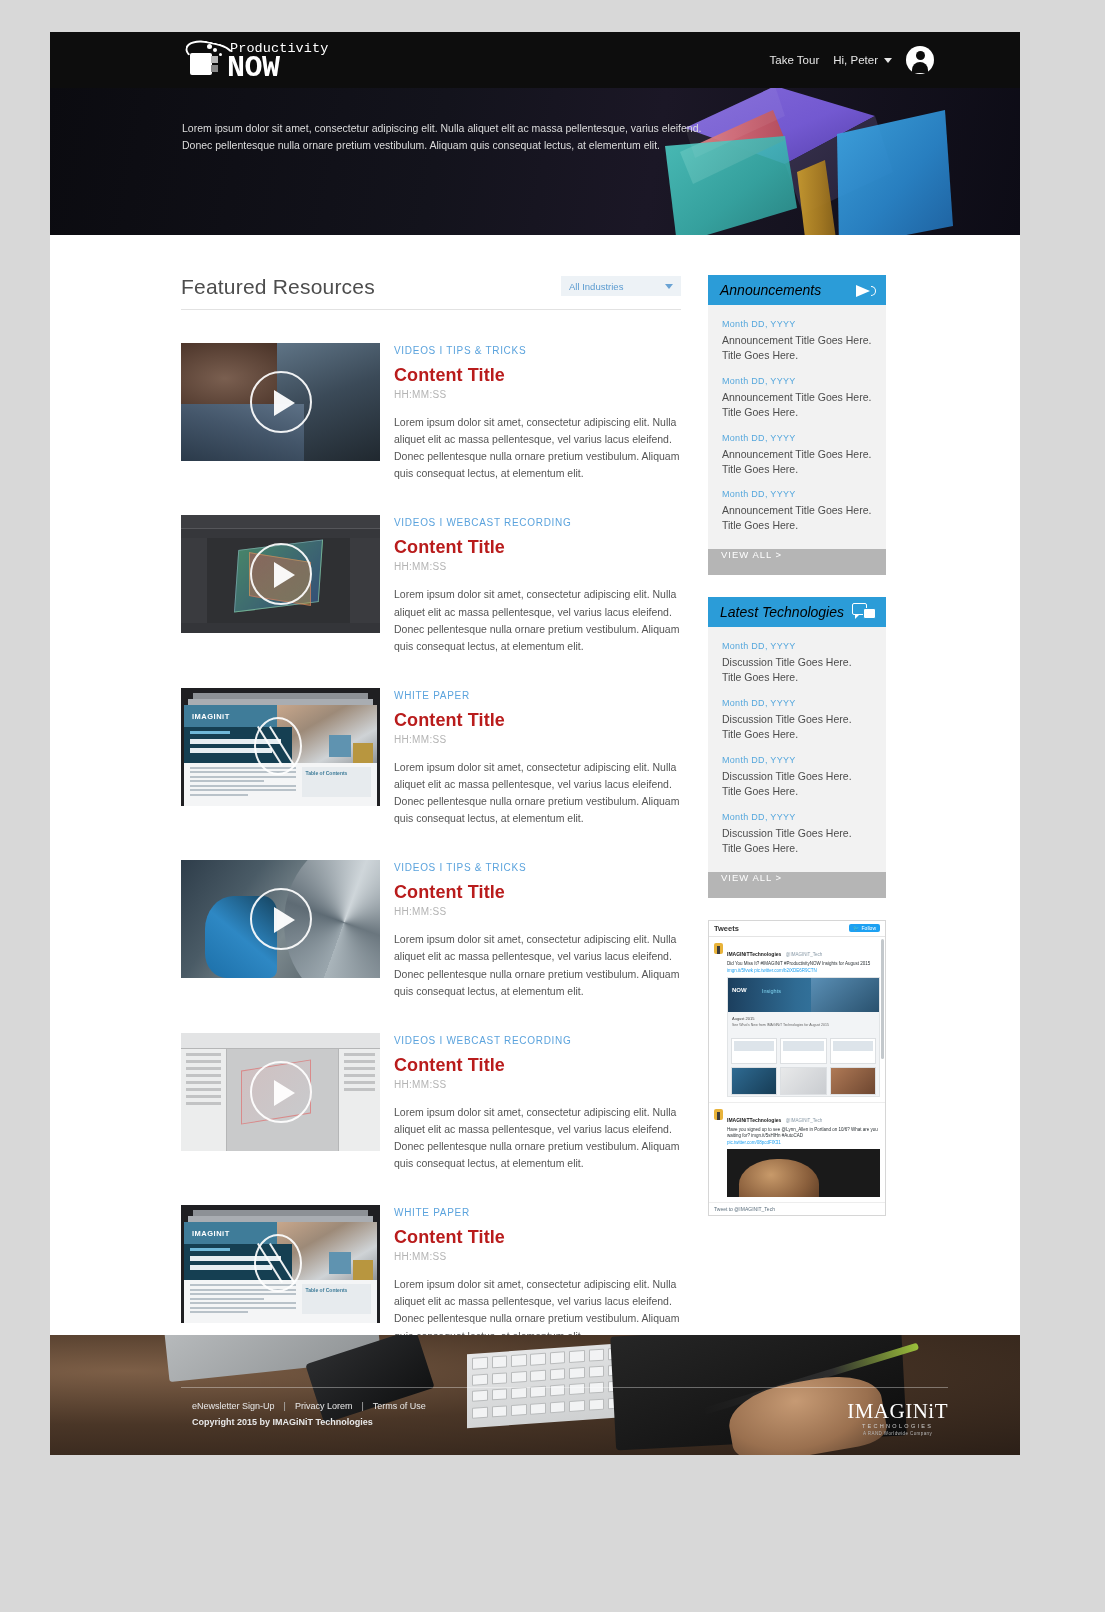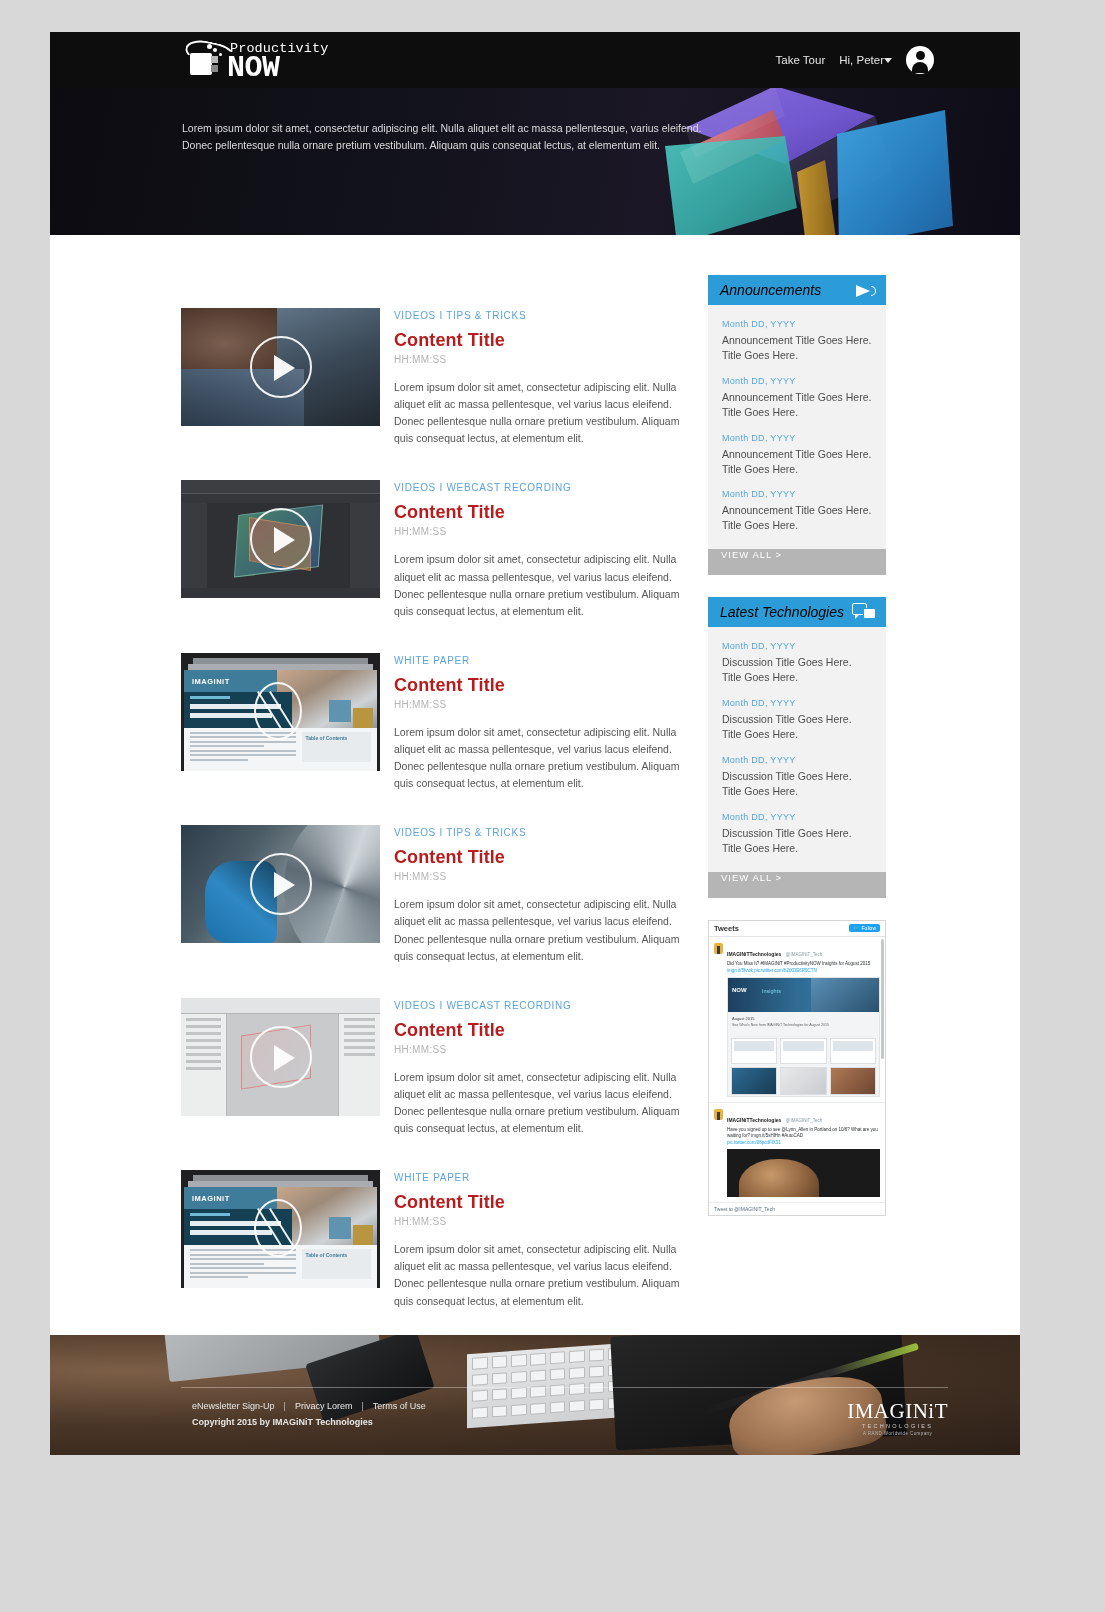--- a/index.html
+++ b/index.html
@@ -80,20 +80,21 @@
     font-size: 11.5px;
     color: #e6e6e6;
     cursor: pointer;
   }
   .hi-user {
     font-size: 11.5px;
     color: #e6e6e6;
     cursor: pointer;
     display: flex;
     align-items: center;
+    gap: 6px;
   }
   .caret-down {
     width: 0; height: 0;
     border-left: 4px solid transparent;
     border-right: 4px solid transparent;
     border-top: 5px solid #e6e6e6;
   }
   .avatar {
     width: 28px; height: 28px;
     border-radius: 50%;
@@ -670,20 +671,27 @@
       <polygon points="60,52 150,10 160,40 70,82" fill="#ffffff" opacity="0.06"></polygon>
     </svg>
     <div class="hero-text">
       <div class="hero-sub">Lorem ipsum dolor sit amet, consectetur adipiscing elit. Nulla aliquet elit ac massa pellentesque, varius eleifend. Donec pellentesque nulla ornare pretium vestibulum. Aliquam quis consequat lectus, at elementum elit.</div>
     </div>
   </div>
 
   <div class="content">
 
     <div class="main-col">
+      <div class="fr-head">
+        <div class="fr-title">Featured Resources</div>
+        <div class="industry-select">
+          <span>All Industries</span>
+          <span class="caret"></span>
+        </div>
+      </div>
 
       <div class="res-item">
         <div class="thumb">
           <div class="t-photo1"></div>
           <div class="play-overlay"></div>
         </div>
         <div class="res-body">
           <div class="res-cat">VIDEOS  I  TIPS &amp; TRICKS</div>
           <div class="res-title">Content Title</div>
           <div class="res-dur">HH:MM:SS</div>

